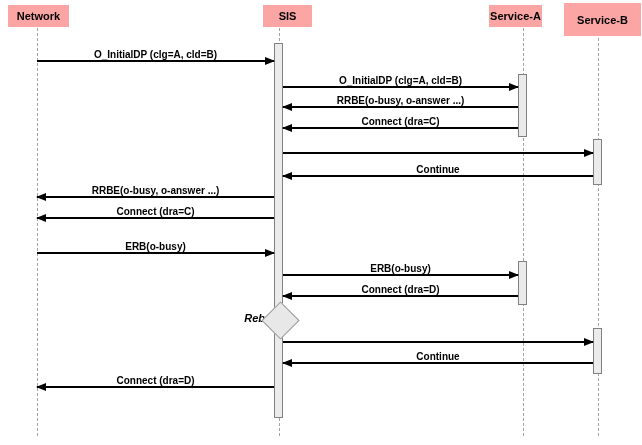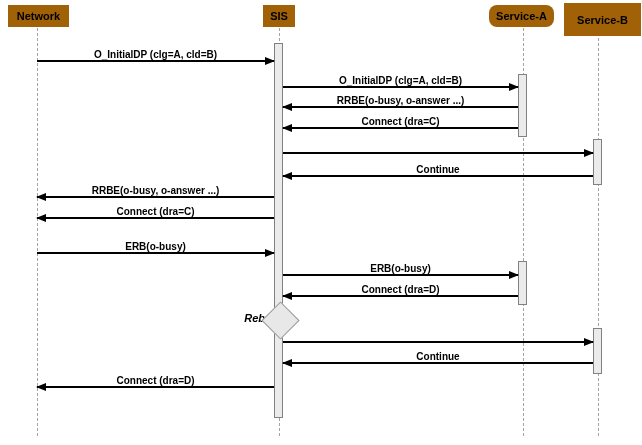--- a/index.html
+++ b/index.html
@@ -4,21 +4,21 @@
 <style>
   html,body { margin:0; padding:0; background:#fff; }
   #stage {
     position:relative; width:642px; height:445px; background:#ffffff;
     font-family:"Liberation Sans", sans-serif; overflow:hidden;
   }
   .lifeline {
     position:absolute; width:0; border-left:1.5px dashed #a3a3a3; z-index:1;
   }
   .actor-box {
-    position:absolute; background:#a16207; z-index:5;
+    position:absolute; background:#fca5a5; z-index:5;
     display:flex; align-items:center; justify-content:center;
     font-weight:bold; font-size:11px; color:#000; white-space:nowrap;
   }
   .activation {
     position:absolute; background:#ebebeb; border:1px solid #818181;
     box-sizing:border-box; z-index:2;
   }
   .msg { position:absolute; height:22px; z-index:4; }
   .msg-label {
     position:absolute; left:0; right:0; bottom:5px; text-align:center;
@@ -133,23 +133,23 @@
       <div class="msg" style="left: 37px; top: 369px; width: 237px;">
         <div class="msg-label">Connect (dra=D)</div>
         <div class="msg-line"></div>
         <div class="arrowhead left"></div>
       </div>
     </div>
   <div id="actors">
       <div class="actor-box" style="left: 8px; top: 5px; width: 61px; height: 22px;">
         <span>Network</span>
       </div>
-      <div class="actor-box" style="left: 263px; top: 5px; width: 32px; height: 22px;">
+      <div class="actor-box" style="left: 263px; top: 5px; width: 49px; height: 22px;">
         <span>SIS</span>
       </div>
-      <div class="actor-box" style="left: 489px; top: 5px; width: 65px; height: 22px; border-radius: 8px;">
+      <div class="actor-box" style="left: 489px; top: 5px; width: 53px; height: 22px;">
         <span>Service-A</span>
       </div>
       <div class="actor-box" style="left: 564px; top: 3px; width: 77px; height: 33px;">
         <span>Service-B</span>
       </div>
     </div>
 </div>
 
 </body></html>

